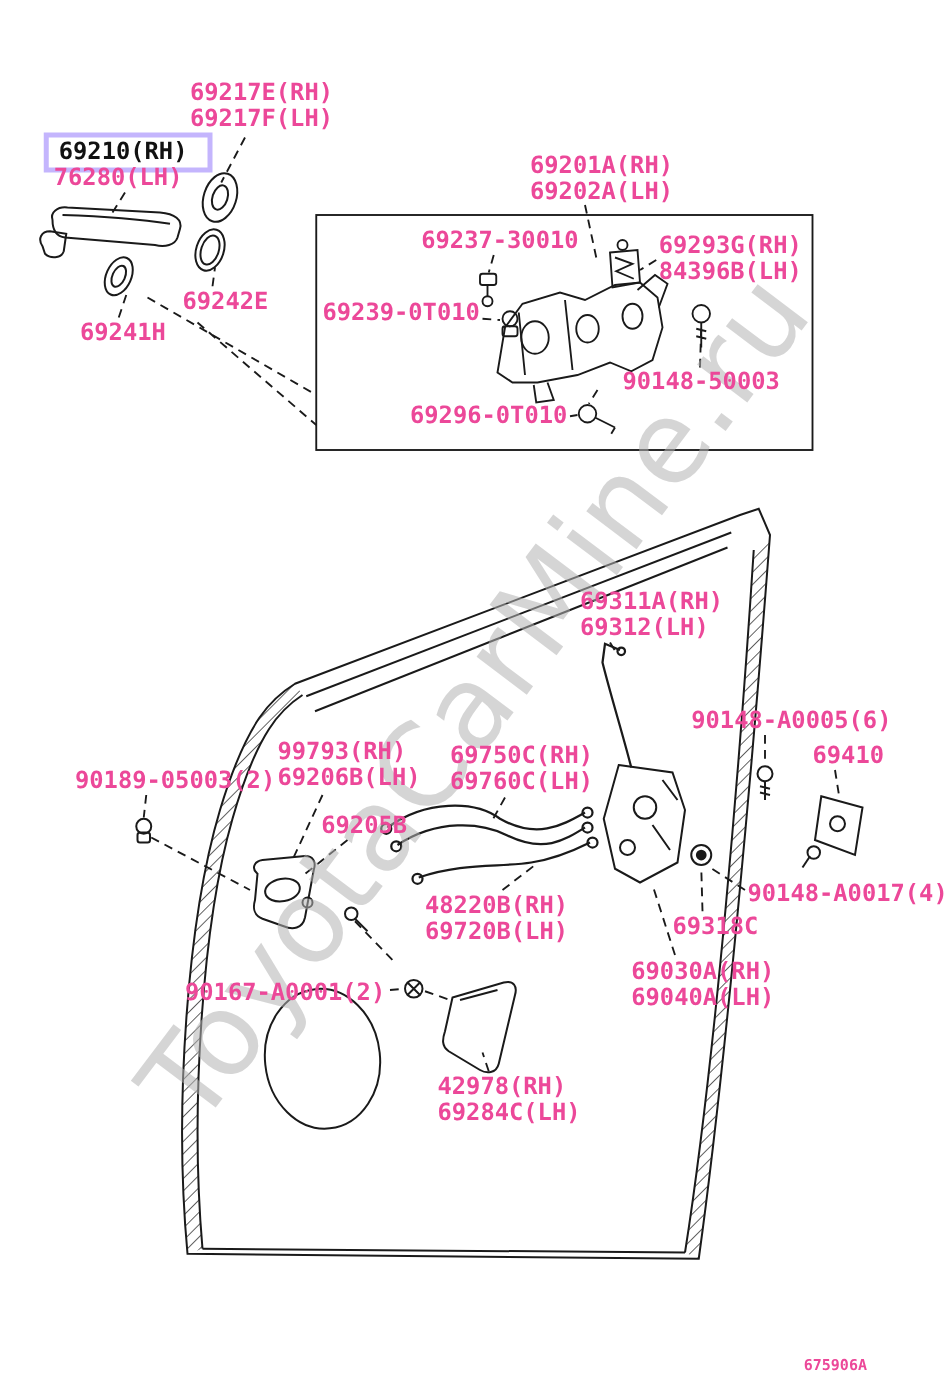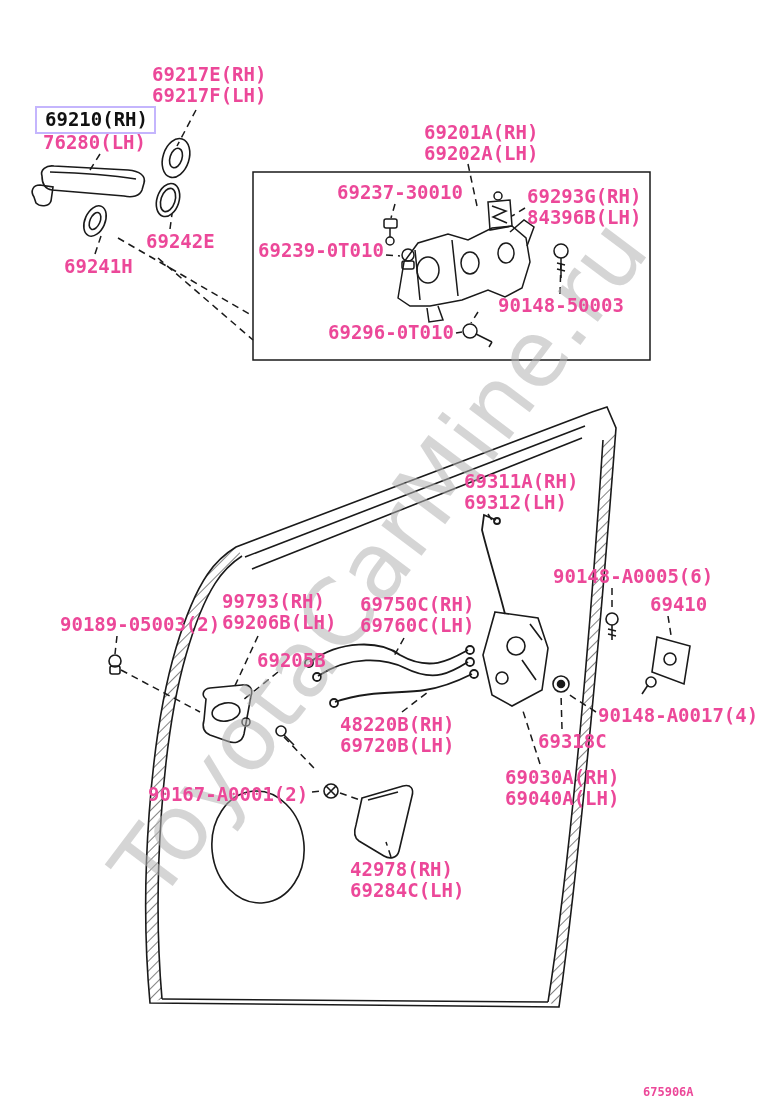--- a/index.html
+++ b/index.html
@@ -17,21 +17,21 @@
     font-size:92px; font-weight:400; letter-spacing:1px;
     color:rgba(178,178,178,0.55);
     transform:rotate(-53deg);
     pointer-events:none; white-space:nowrap;
   }
   .lbl {
     position:absolute; font-weight:bold; font-size:19px; line-height:21px;
     color:#ec4899; white-space:nowrap; letter-spacing:0;
   }
   .selected-box {
-    position:absolute; border:2px solid #c4b5fd; padding:1px 6px 2px 8px;
+    position:absolute; border:4px solid #c4b5fd; padding:1px 16px 2px 8px;
     background:transparent;
   }
   .lbl-inline {
     font-weight:bold; font-size:19px; line-height:21px; color:#111; white-space:nowrap;
   }
   .code { font-size:12px; }
 </style>
 </head>
 <body>
 

